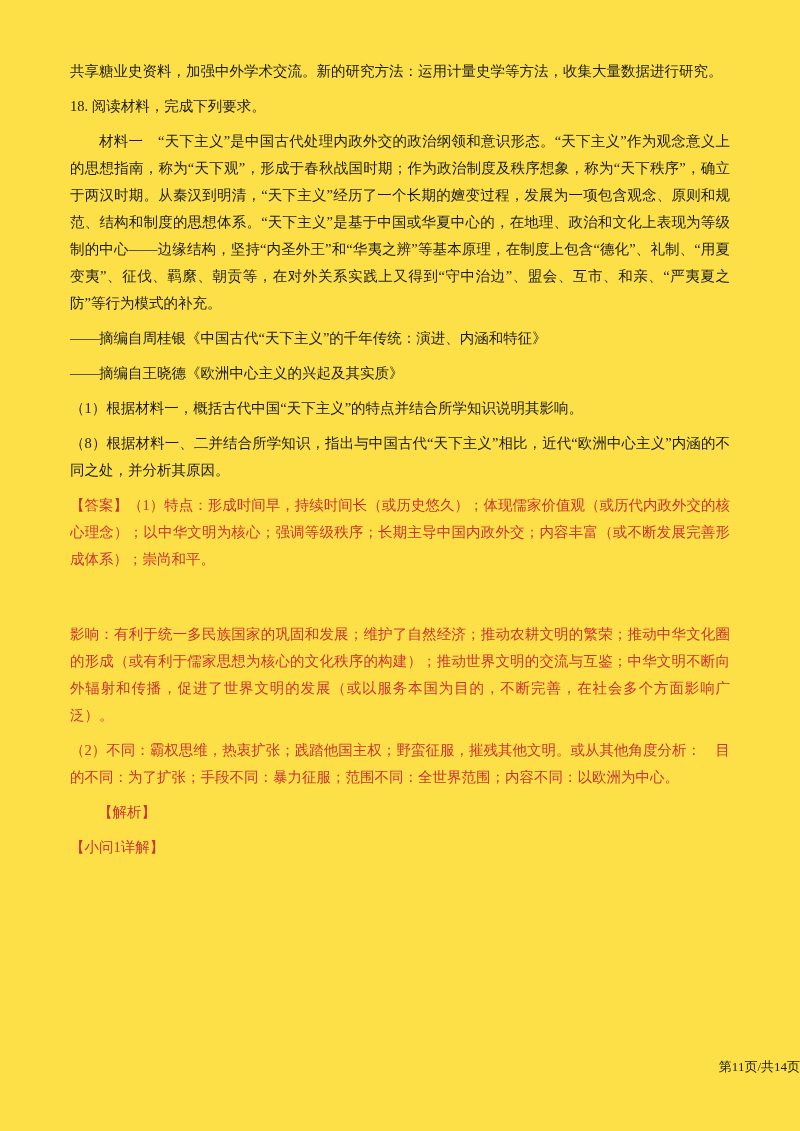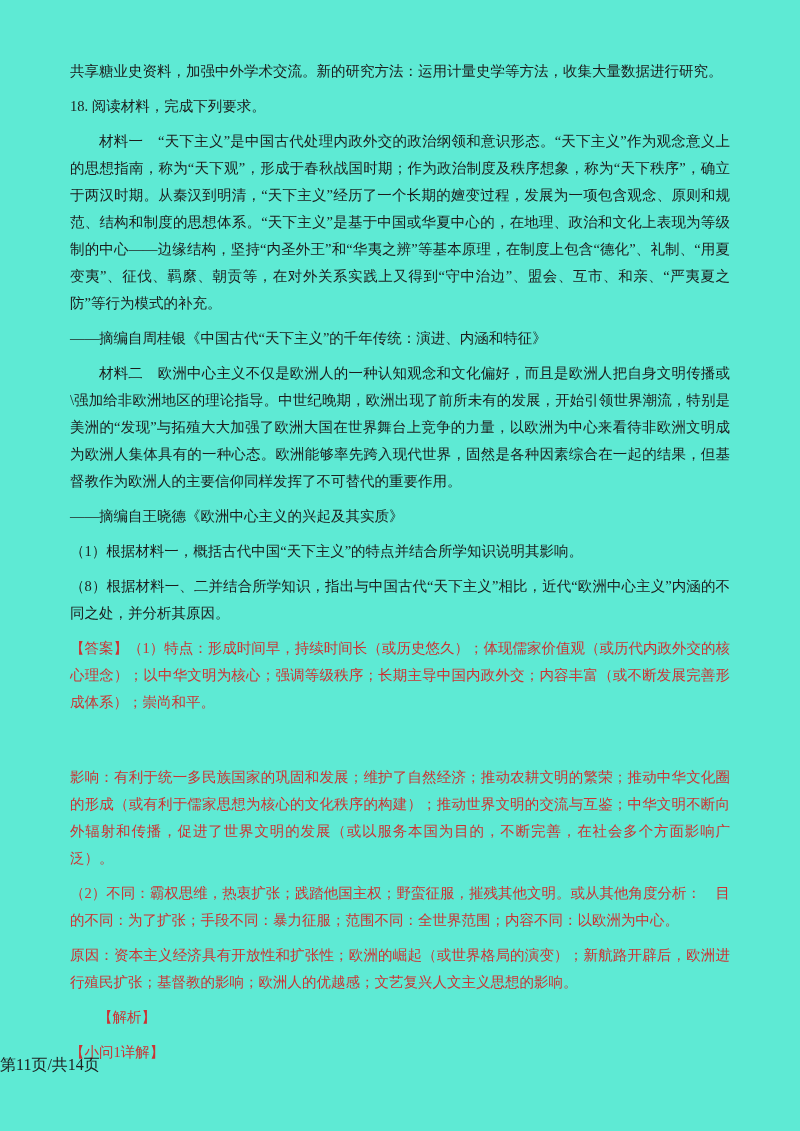--- a/index.html
+++ b/index.html
@@ -23,54 +23,52 @@
     word-break: break-all;
   }
   .indent { text-indent: 2em; }
   .right { }
   .red { color: #cc3333; }
   .footer {
     position: absolute;
     left: 0;
     right: 0;
     bottom: 55px;
-    text-align: left;
-    font-size: 16px;
+    text-align: right;
+    font-size: 13px;
     color: #1c1c1c;
     margin-top: 16px;
   }
 </style>
 </head>
 <body>
 
-<div class="page" style="color: rgb(28, 28, 28); background: #5eead4;">
+<div class="page" style="color: rgb(28, 28, 28); background: #fde047;">
 
   <p class="para">共享糖业史资料，加强中外学术交流。新的研究方法：运用计量史学等方法，收集大量数据进行研究。</p>
 
   <p class="para">18. 阅读材料，完成下列要求。</p>
 
   <p class="para indent">材料一　“天下主义”是中国古代处理内政外交的政治纲领和意识形态。“天下主义”作为观念意义上的思想指南，称为“天下观”，形成于春秋战国时期；作为政治制度及秩序想象，称为“天下秩序”，确立于两汉时期。从秦汉到明清，“天下主义”经历了一个长期的嬗变过程，发展为一项包含观念、原则和规范、结构和制度的思想体系。“天下主义”是基于中国或华夏中心的，在地理、政治和文化上表现为等级制的中心——边缘结构，坚持“内圣外王”和“华夷之辨”等基本原理，在制度上包含“德化”、礼制、“用夏变夷”、征伐、羁縻、朝贡等，在对外关系实践上又得到“守中治边”、盟会、互市、和亲、“严夷夏之防”等行为模式的补充。</p>
 
   <p class="para right">——摘编自周桂银《中国古代“天下主义”的千年传统：演进、内涵和特征》</p>
 
-  <p class="para indent">材料二　欧洲中心主义不仅是欧洲人的一种认知观念和文化偏好，而且是欧洲人把自身文明传播或\强加给非欧洲地区的理论指导。中世纪晚期，欧洲出现了前所未有的发展，开始引领世界潮流，特别是美洲的“发现”与拓殖大大加强了欧洲大国在世界舞台上竞争的力量，以欧洲为中心来看待非欧洲文明成为欧洲人集体具有的一种心态。欧洲能够率先跨入现代世界，固然是各种因素综合在一起的结果，但基督教作为欧洲人的主要信仰同样发挥了不可替代的重要作用。</p>
 
   <p class="para right">——摘编自王晓德《欧洲中心主义的兴起及其实质》</p>
 
   <p class="para">（1）根据材料一，概括古代中国“天下主义”的特点并结合所学知识说明其影响。</p>
 
   <p class="para">（8）根据材料一、二并结合所学知识，指出与中国古代“天下主义”相比，近代“欧洲中心主义”内涵的不同之处，并分析其原因。</p>
 
   <p class="para red" style="color: rgb(204, 51, 51);">【答案】（1）特点：形成时间早，持续时间长（或历史悠久）；体现儒家价值观（或历代内政外交的核心理念）；以中华文明为核心；强调等级秩序；长期主导中国内政外交；内容丰富（或不断发展完善形成体系）；崇尚和平。</p>
 
   <p class="para red" style="color: rgb(204, 51, 51); margin-top: 48px;">影响：有利于统一多民族国家的巩固和发展；维护了自然经济；推动农耕文明的繁荣；推动中华文化圈的形成（或有利于儒家思想为核心的文化秩序的构建）；推动世界文明的交流与互鉴；中华文明不断向外辐射和传播，促进了世界文明的发展（或以服务本国为目的，不断完善，在社会多个方面影响广泛）。</p>
 
   <p class="para red" style="color: rgb(204, 51, 51);">（2）不同：霸权思维，热衷扩张；践踏他国主权；野蛮征服，摧残其他文明。或从其他角度分析：　目的不同：为了扩张；手段不同：暴力征服；范围不同：全世界范围；内容不同：以欧洲为中心。</p>
 
-  <p class="para red" style="color: rgb(204, 51, 51);">原因：资本主义经济具有开放性和扩张性；欧洲的崛起（或世界格局的演变）；新航路开辟后，欧洲进行殖民扩张；基督教的影响；欧洲人的优越感；文艺复兴人文主义思想的影响。</p>
 
   <p class="para red" style="color: rgb(204, 51, 51); margin-left: 28px;">【解析】</p>
 
   <p class="para red" style="color: rgb(204, 51, 51);">【小问1详解】</p>
 
   <div class="footer">第11页/共14页</div>
 
 </div>
 
 </body></html>

